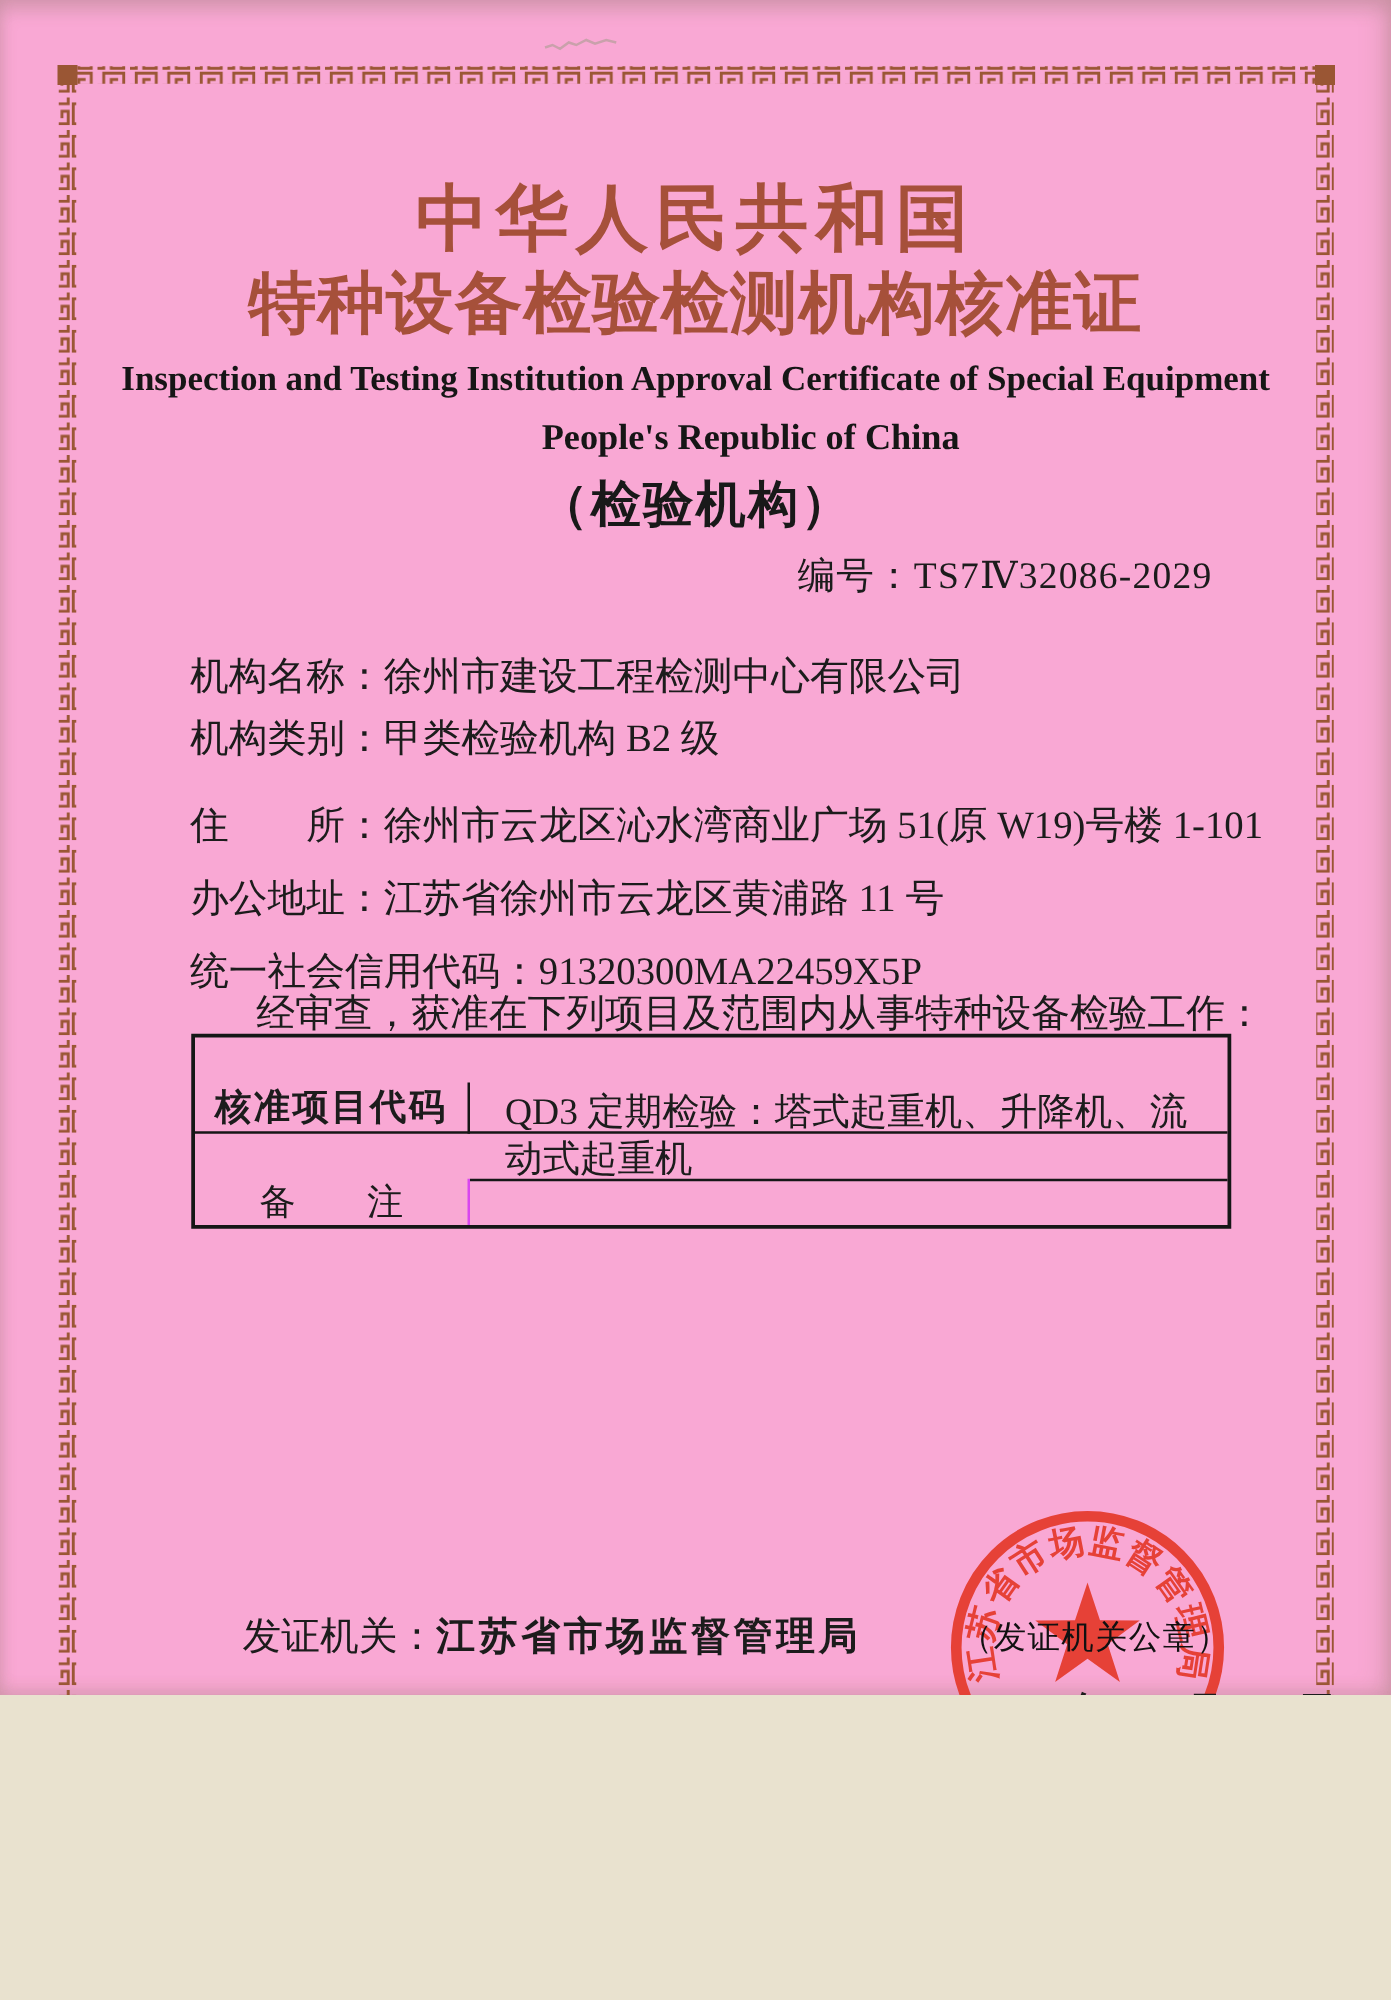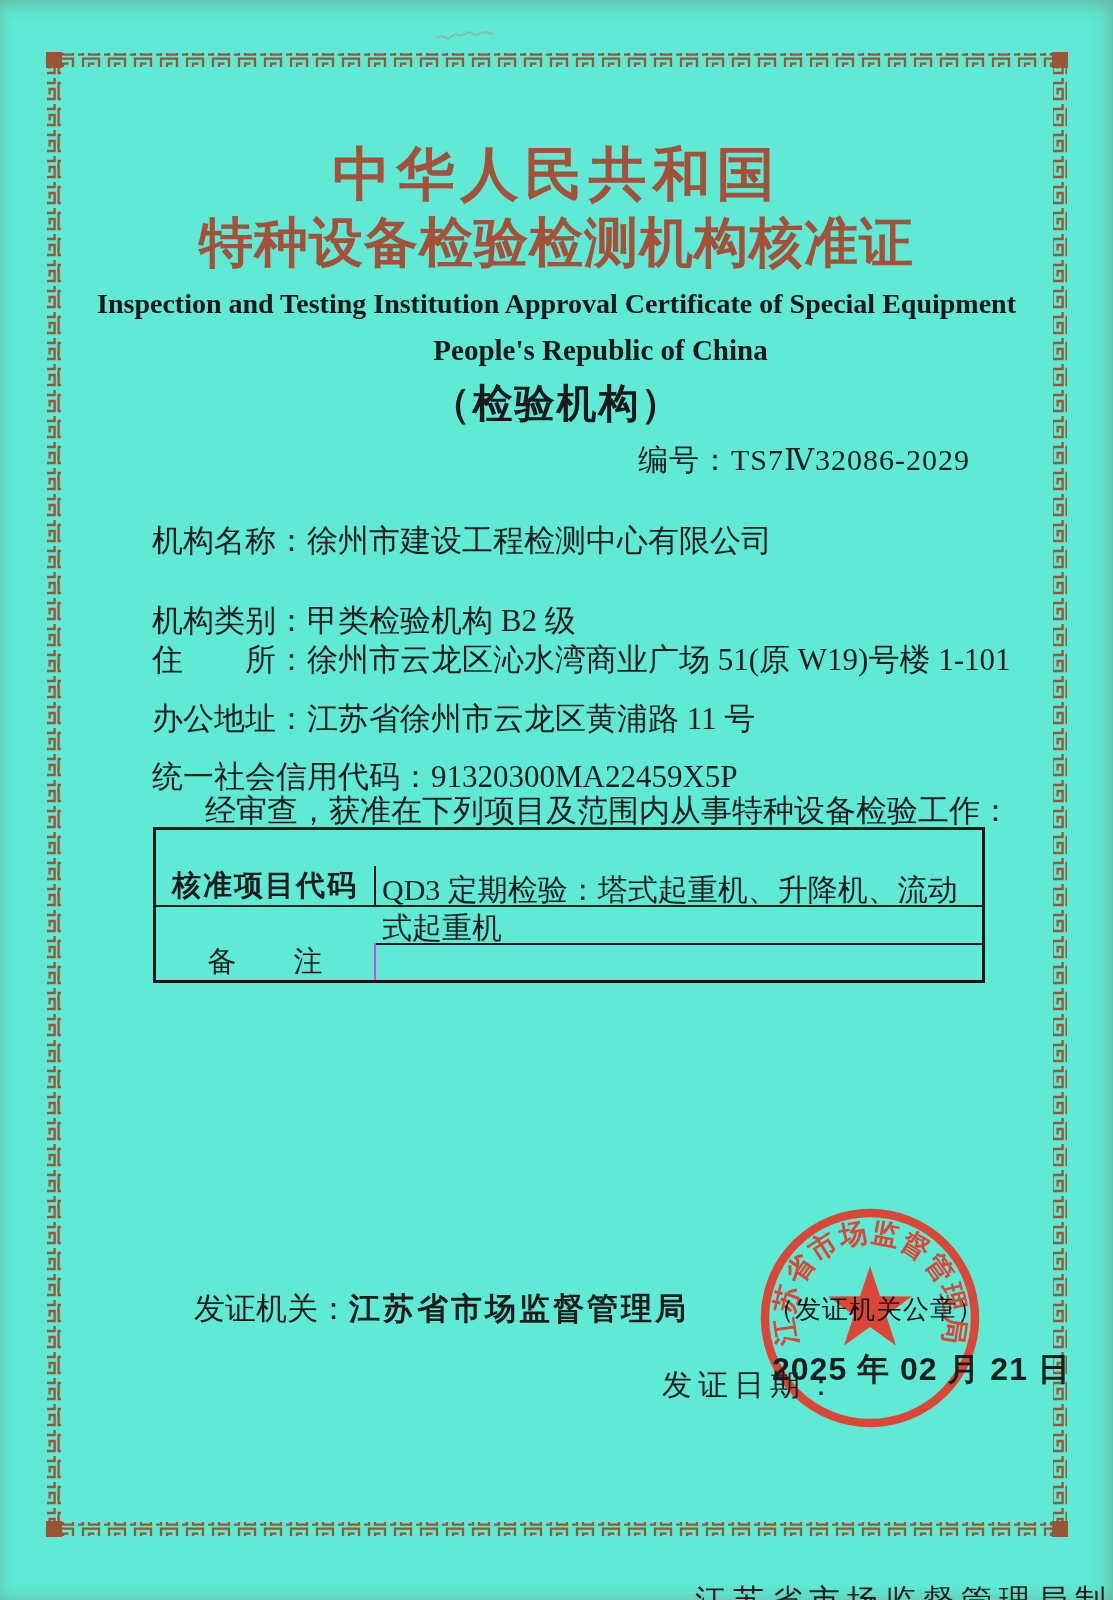--- a/index.html
+++ b/index.html
@@ -1,19 +1,19 @@
 <!DOCTYPE html>
 <html><head>
 <meta charset="utf-8">
 <style>
   html,body{margin:0;padding:0;}
   body{width:1113px;height:1600px;background:#e9e2cf;}
   .page{
-    position:relative;width:1113px;height:1600px;overflow:hidden;
-    background:#5eead4;
+    position:relative;width:1113px;height:1356px;overflow:hidden;
+    background:#f9a8d4;
     box-shadow:inset 0 8px 14px rgba(120,105,80,.22), inset -10px 0 18px rgba(130,110,80,.14), inset 0 -6px 10px rgba(130,115,90,.12);
     font-family:"Liberation Serif","DejaVu Serif",serif;
     color:#1c1c1c;
   }
   .abs{position:absolute;}
   .title-cn{width:100%;text-align:center;font-weight:700;color:#a6503a;line-height:1;}
   .t1{top:146px;font-size:58px;letter-spacing:6px;}
   .t2{top:216px;font-size:54px;letter-spacing:1px;}
   .title-en{width:100%;text-align:center;font-weight:700;color:#161616;line-height:1;}
   .e1{top:290px;font-size:28px;}
@@ -24,21 +24,21 @@
   .intro{left:205px;top:790px;font-size:31px;}
   .tbl{
     left:153px;top:827px;width:832px;height:156px;
     border:3px solid #161616;box-sizing:border-box;
     display:grid;grid-template-columns:220px 1fr;grid-template-rows:77px 36px 1fr;
   }
   .tbl .cell{box-sizing:border-box;margin-top:36px;}
   .cell.hdr{grid-column:1;grid-row:1;border-right:2px solid #161616;border-bottom:2px solid #161616;
     display:flex;align-items:center;justify-content:center;font-weight:700;font-size:29px;letter-spacing:2px;}
   .cell.code{grid-column:2;grid-row:1;border-bottom:2px solid #161616;
-    font-size:30px;line-height:1.28;padding:5px 8px 0 6px;}
+    font-size:30px;line-height:1.28;padding:5px 8px 0 28px;}
   .cell.remark-hdr{grid-column:1;grid-row:2 / span 2;border-right:2px solid #d946ef;
     display:flex;align-items:center;justify-content:center;font-size:29px;letter-spacing:14px;text-indent:14px;}
   .cell.empty1{grid-column:2;grid-row:2;border-bottom:2px solid #161616;}
   .cell.empty2{grid-column:2;grid-row:3;}
   .foot-line{font-size:31px;white-space:nowrap;margin-left:44px;}
   .issuer{left:150px;top:1288px;}
   .issuer .val{font-weight:700;letter-spacing:3px;}
   .valid{left:150px;top:1347px;}
   .date-val{font-family:"Liberation Sans","DejaVu Sans",sans-serif;font-weight:700;font-size:33px;letter-spacing:1px;}
   .issue-label{left:618px;top:1365px;font-size:30px;letter-spacing:6px;}
@@ -81,21 +81,21 @@
   <div class="abs title-en e2">People's Republic of China</div>
   <div class="abs sub-cn">（检验机构）</div>
 
   <div class="abs cert-no nowrap">
     <span>编号：</span><span>TS7Ⅳ32086-2029</span>
   </div>
 
   <div class="abs field" style="top:497px;">
     <span>机构名称：</span><span>徐州市建设工程检测中心有限公司</span>
   </div>
-  <div class="abs field" style="top:577px;">
+  <div class="abs field" style="top:547px;">
     <span>机构类别：</span><span>甲类检验机构 B2 级</span>
   </div>
   <div class="abs field" style="top:616px;">
     <span>住　　所：</span><span>徐州市云龙区沁水湾商业广场 51(原 W19)号楼 1-101</span>
   </div>
   <div class="abs field" style="top:675px;">
     <span>办公地址：</span><span>江苏省徐州市云龙区黄浦路 11 号</span>
   </div>
   <div class="abs field" style="top:733px;">
     <span>统一社会信用代码：</span><span>91320300MA22459X5P</span>

